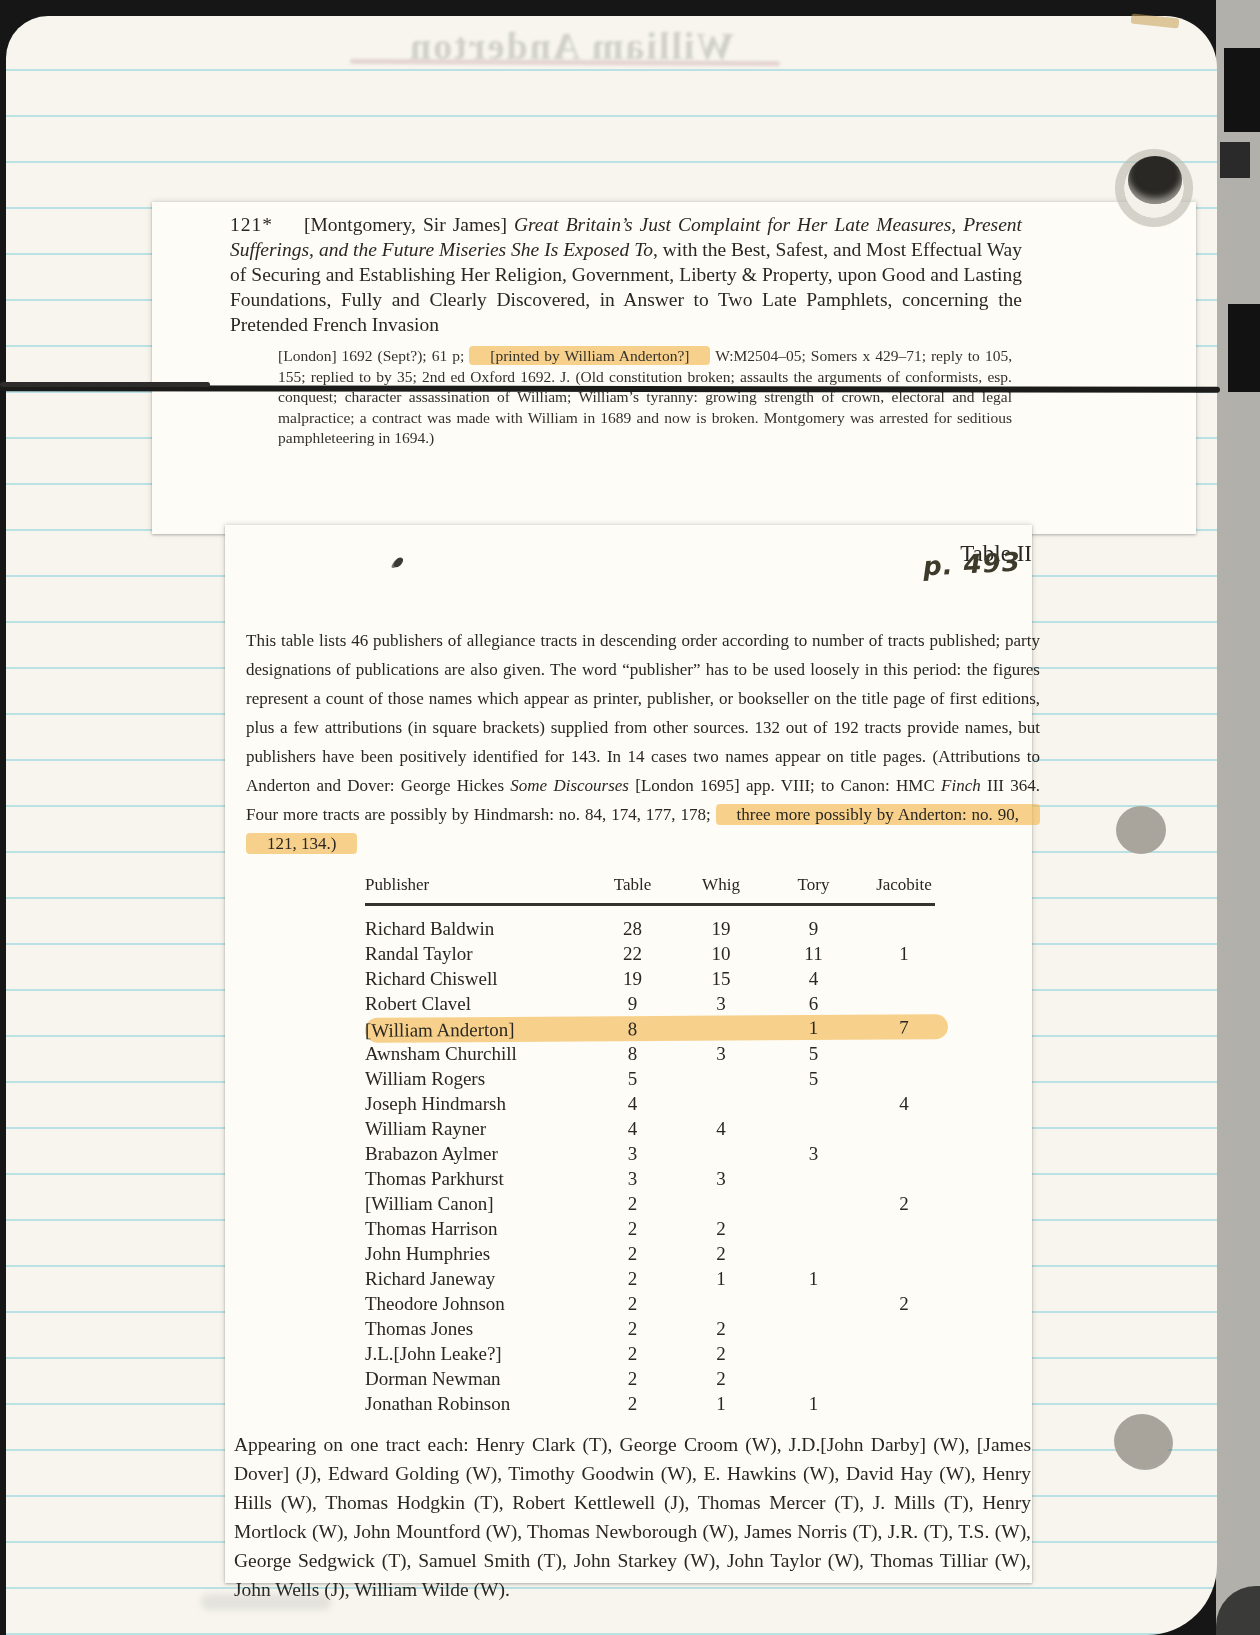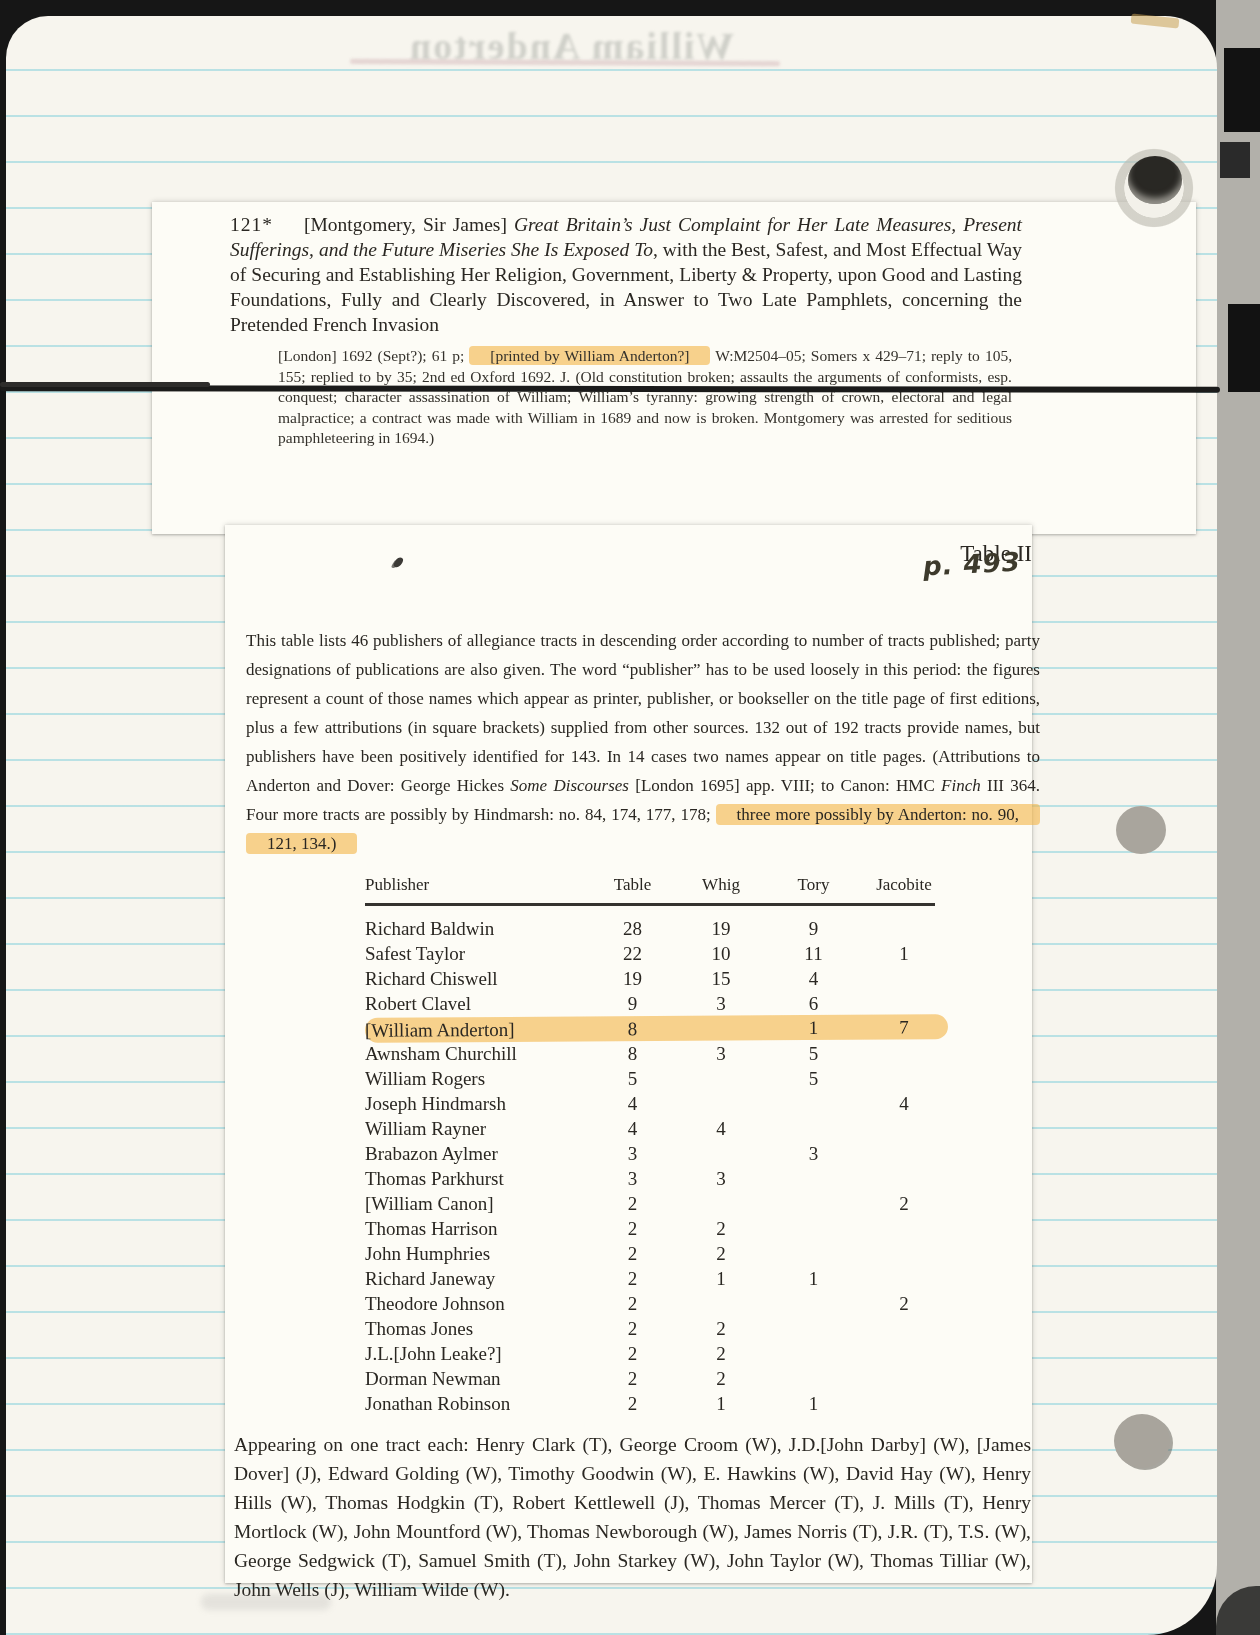--- a/index.html
+++ b/index.html
@@ -190,21 +190,21 @@
       <div class="thead-rule"></div>
       <div class="tbody">
           <div class="trow">
             <span class="tcell tname">Richard Baldwin</span>
             <span class="tcell tnum">28</span>
             <span class="tcell tnum">19</span>
             <span class="tcell tnum">9</span>
             <span class="tcell tnum"></span>
           </div>
           <div class="trow">
-            <span class="tcell tname">Safest Taylor</span>
+            <span class="tcell tname">Randal Taylor</span>
             <span class="tcell tnum">22</span>
             <span class="tcell tnum">10</span>
             <span class="tcell tnum">11</span>
             <span class="tcell tnum">1</span>
           </div>
           <div class="trow">
             <span class="tcell tname">Richard Chiswell</span>
             <span class="tcell tnum">19</span>
             <span class="tcell tnum">15</span>
             <span class="tcell tnum">4</span>

